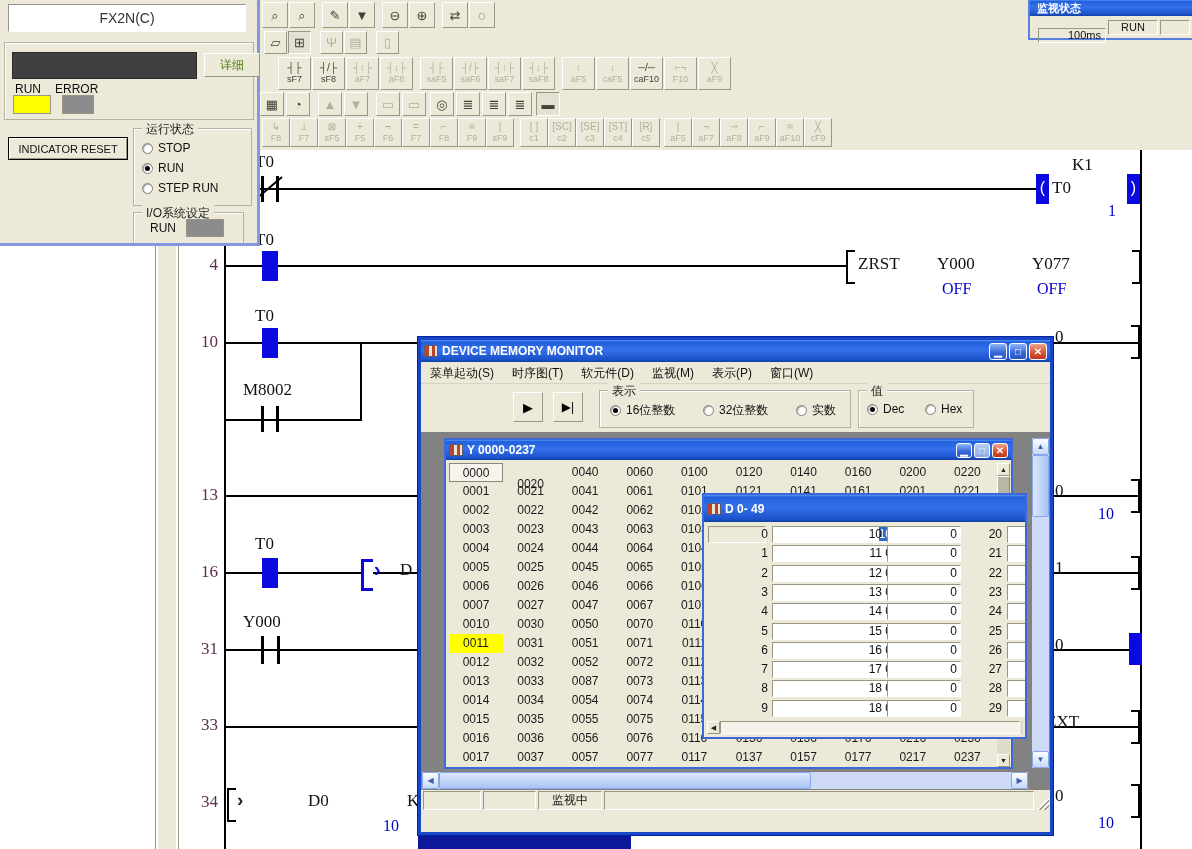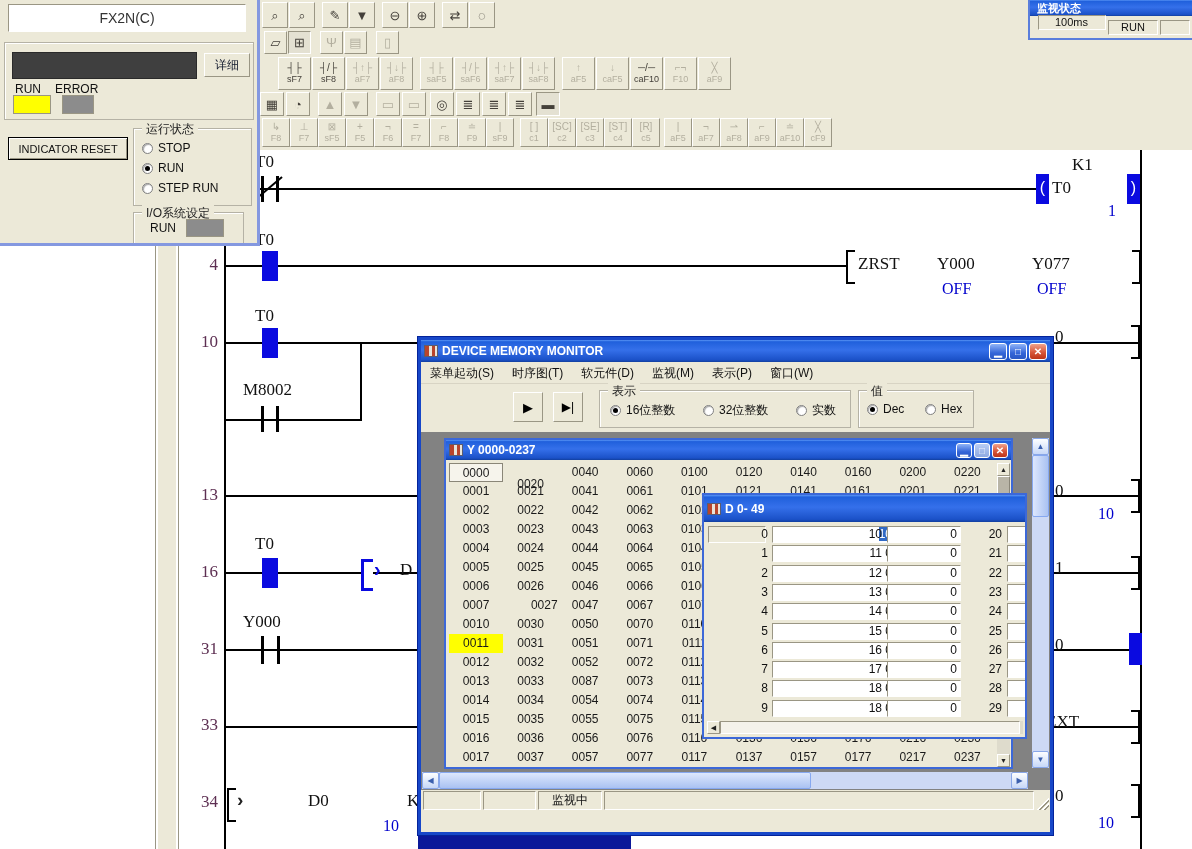--- a/index.html
+++ b/index.html
@@ -294,21 +294,21 @@
         <span class="tb-sym">╳</span>
         <span class="tb-lbl">cF9</span>
       </div>
     </div>
 </div>
 
 <div class="abs" style="left:0;top:0;width:260px;height:246px;background:#ece9d8;border-right:3px solid #8498e0;border-bottom:3px solid #8498e0;box-sizing:border-box;z-index:6">
   <div class="abs sunken" style="left:8px;top:4px;width:238px;height:28px;background:#fff;text-align:center;line-height:26px;font-size:14px;color:#333"><span>FX2N(C)</span></div>
   <div class="abs" style="left:4px;top:42px;width:248px;height:76px;border:1px solid #b5b2a5;box-shadow:1px 1px 0 #fff inset"></div>
   <div class="abs" style="left:12px;top:52px;width:183px;height:25px;background:#3f3f3f;border:1px solid #2a2a2a"></div>
-  <button class="abs" style="left:204px;top:53px;width:46px;height:24px;background:#ece9d8;border:1px solid;border-color:#fff #9a9684 #9a9684 #fff;font-size:12px;color:#0f172a"><span>详细</span></button>
+  <button class="abs" style="left:204px;top:53px;width:56px;height:24px;background:#ece9d8;border:1px solid;border-color:#fff #9a9684 #9a9684 #fff;font-size:12px;color:#4d7c0f"><span>详细</span></button>
   <div class="abs" style="left:15px;top:82px;font-size:12px;color:#111">RUN</div>
   <div class="abs" style="left:55px;top:82px;font-size:12px;color:#111">ERROR</div>
   <div class="abs" style="left:13px;top:95px;width:36px;height:17px;background:#ffff00;border:1px solid #9a9684"></div>
   <div class="abs" style="left:62px;top:95px;width:30px;height:17px;background:#8c8c8c;border:1px solid #9a9684"></div>
   <button class="abs" style="left:8px;top:137px;width:120px;height:23px;background:#ece9d8;border:1px solid #000;box-shadow:inset 1px 1px 0 #fff, inset -1px -1px 0 #9a9684;font-size:11px;color:#111"><span>INDICATOR RESET</span></button>
   <div class="groupbox" style="left:133px;top:128px;width:119px;height:78px">
     <span class="gb-legend">运行状态</span>
     <span class="radio-item" style="left:8px;top:12px">
         <span class="rdot"></span>
         <span>STOP</span>
@@ -326,21 +326,21 @@
     <span class="gb-legend">I/O系统设定</span>
     <span class="abs" style="left:16px;top:8px;font-size:12px;color:#111">RUN</span>
     <div class="abs" style="left:52px;top:6px;width:36px;height:16px;background:#8c8c8c;border:1px solid #9a9684"></div>
   </div>
 </div>
 
 <div class="abs" style="left:1028px;top:0;width:164px;height:40px;border-left:2px solid #5a7edc;border-bottom:2px solid #5a7edc;background:#ece9d8;box-sizing:border-box;z-index:6">
   <div class="titlebar" style="height:16px;font-size:11px">
       <span class="t-text">监视状态</span>
     </div>
-  <div class="abs sunken" style="left:8px;top:15px;width:68px;height:15px;font-size:11px;line-height:13px;text-align:right;padding-right:17px;color:#111"><span>100ms</span></div>
+  <div class="abs sunken" style="left:8px;top:28px;width:68px;height:15px;font-size:11px;line-height:13px;text-align:right;padding-right:4px;color:#111"><span>100ms</span></div>
   <div class="abs sunken" style="left:78px;top:20px;width:50px;height:15px;font-size:11px;line-height:13px;text-align:center;color:#111"><span>RUN</span></div>
   <div class="abs sunken" style="left:130px;top:20px;width:30px;height:15px"></div>
 </div>
 
 <div class="abs win-border" style="left:418px;top:337px;width:635px;height:498px;z-index:10">
   <div class="titlebar" style="height:22px">
     <span class="miniicon"></span>
     <span class="t-text">DEVICE MEMORY MONITOR</span>
     <span class="wbtn">▁</span>
     <span class="wbtn">□</span>
@@ -453,21 +453,21 @@
           <div class="ycell" style="left: 54.6px; top: 114px;">0026</div>
           <div class="ycell" style="left: 109.2px; top: 114px;">0046</div>
           <div class="ycell" style="left: 163.8px; top: 114px;">0066</div>
           <div class="ycell" style="left: 218.4px; top: 114px;">0106</div>
           <div class="ycell" style="left: 273px; top: 114px;">0126</div>
           <div class="ycell" style="left: 327.6px; top: 114px;">0146</div>
           <div class="ycell" style="left: 382.2px; top: 114px;">0166</div>
           <div class="ycell" style="left: 436.8px; top: 114px;">0206</div>
           <div class="ycell" style="left: 491.4px; top: 114px;">0226</div>
           <div class="ycell" style="left: 0px; top: 133px;">0007</div>
-          <div class="ycell" style="left: 54.6px; top: 133px; text-align: right;">0027</div>
+          <div class="ycell" style="left: 54.6px; top: 133px;">0027</div>
           <div class="ycell" style="left: 109.2px; top: 133px;">0047</div>
           <div class="ycell" style="left: 163.8px; top: 133px;">0067</div>
           <div class="ycell" style="left: 218.4px; top: 133px;">0107</div>
           <div class="ycell" style="left: 273px; top: 133px;">0127</div>
           <div class="ycell" style="left: 327.6px; top: 133px;">0147</div>
           <div class="ycell" style="left: 382.2px; top: 133px;">0167</div>
           <div class="ycell" style="left: 436.8px; top: 133px;">0207</div>
           <div class="ycell" style="left: 491.4px; top: 133px;">0227</div>
           <div class="ycell" style="left: 0px; top: 152px;">0010</div>
           <div class="ycell" style="left: 54.6px; top: 152px;">0030</div>

